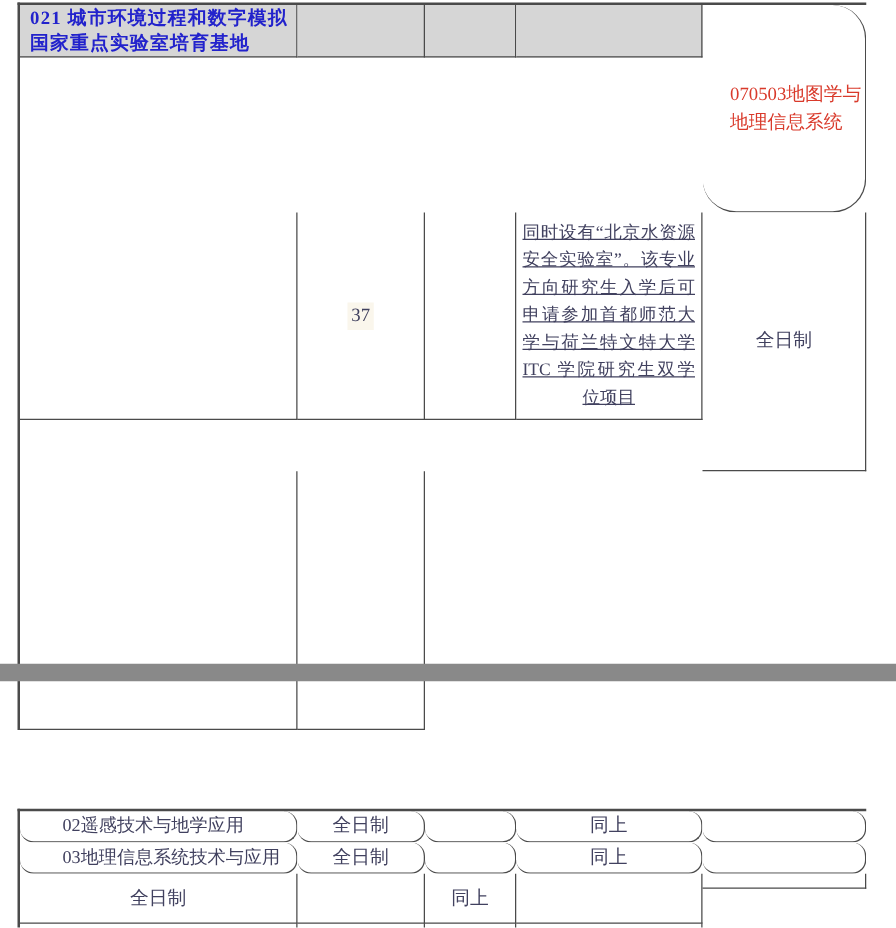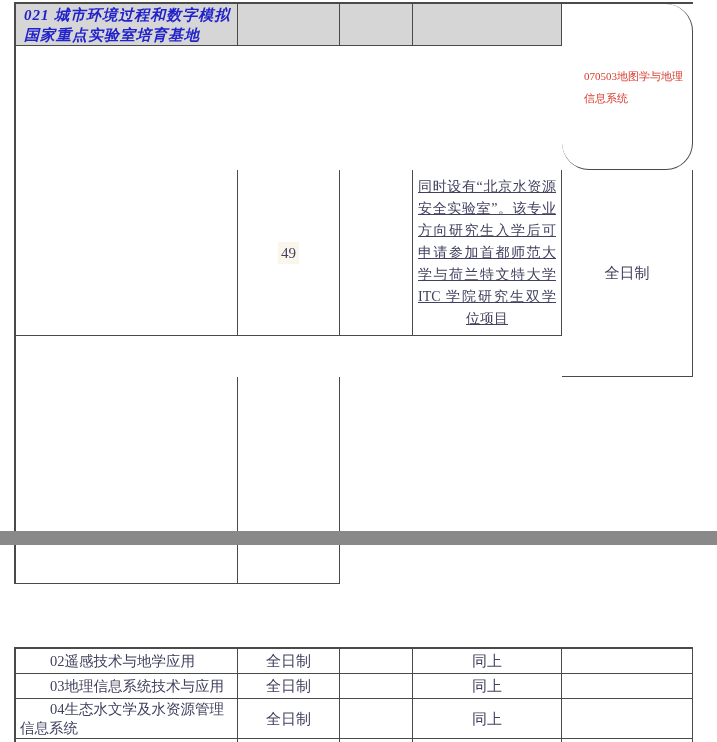--- a/index.html
+++ b/index.html
@@ -43,31 +43,30 @@
   #top-table { top: 2px; width: 677px; }
   #top-table .r1 { height: 42px; background: var(--row_fill, #d6d6d6); }
   #top-table .r2 { height: 166px; }
   #top-table .r3 { height: 207px; }
 
   .lab-header-cell {
     justify-content: flex-start;
     padding: 0 4px 0 8px;
     color: var(--header_text, #2222cc);
     font-weight: bold;
-    font-style: italic;
     font-size: 15px;
     line-height: 20px;
     letter-spacing: 1px;
   }
   .num-cell { color: var(--body_text, #41415f); }
   .major-code-cell {
     justify-content: flex-start;
     padding-left: 22px;
     color: var(--highlight_red, #d93a2b);
-    font-size: 11px;
+    font-size: 15px;
     border-radius: 27px;
   }
   .hl-37 {
     background: #faf6ec;
     padding: 0 3px;
   }
   .remarks-cell .inner {
     text-align: justify;
     text-align-last: center;
     padding: 0 5px;
@@ -96,21 +95,21 @@
     position: absolute;
     top: 531px;
     left: 0;
     width: 717px;
     height: 14px;
     background: var(--page_break, #898989);
   }
 
   
   #bottom-table { top: 647px; width: 677px; }
-  #bottom-table .rs { height: 25px; }
+  #bottom-table .rs { height: 25px; border-radius: 11px; }
   #bottom-table .rt { height: 40px; }
   #bottom-table .rp { height: 12px; }
   .program-name-cell .inner {
     text-align: left;
     text-indent: 30px;
     padding: 0 3px 0 4px;
     font-size: 14.5px;
     line-height: 19px;
   }
 </style>
@@ -124,21 +123,21 @@
   </div>
   <div class="cell r1"></div>
   <div class="cell r1"></div>
   <div class="cell r1"></div>
 
   <div class="cell r2 major-code-cell">
     <span>070503地图学与地理信息系统</span>
   </div>
   <div class="cell r2"></div>
   <div class="cell r2 num-cell">
-    <span class="hl-37">49</span>
+    <span class="hl-37">37</span>
   </div>
   <div class="cell r2"></div>
   <div class="cell r2 remarks-cell">
     <div class="inner">同时设有“北京水资源安全实验室”。该专业方向研究生入学后可申请参加首都师范大学与荷兰特文特大学 ITC 学院研究生双学位项目</div>
   </div>
 
   <div class="cell r3 mode-cell">
     <span>全日制</span>
   </div>
   <div class="cell r3"></div>
@@ -166,23 +165,20 @@
   </div>
   <div class="cell rs mode-cell">
     <span>全日制</span>
   </div>
   <div class="cell rs"></div>
   <div class="cell rs">
     <span>同上</span>
   </div>
   <div class="cell rs"></div>
 
-  <div class="cell rt program-name-cell">
-    <div class="inner">04生态水文学及水资源管理信息系统</div>
-  </div>
   <div class="cell rt mode-cell">
     <span>全日制</span>
   </div>
   <div class="cell rt"></div>
   <div class="cell rt">
     <span>同上</span>
   </div>
   <div class="cell rt"></div>
 
   <div class="cell rp"></div>

